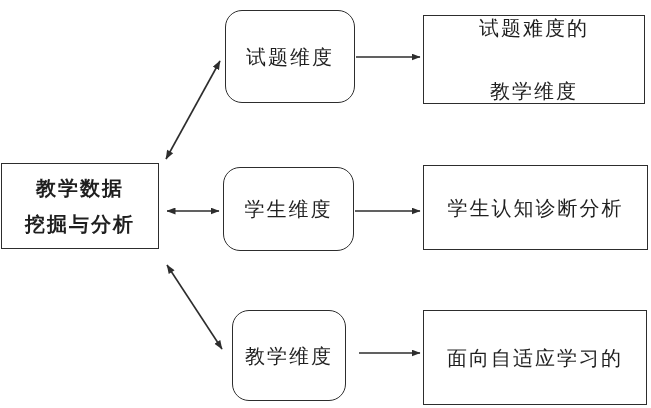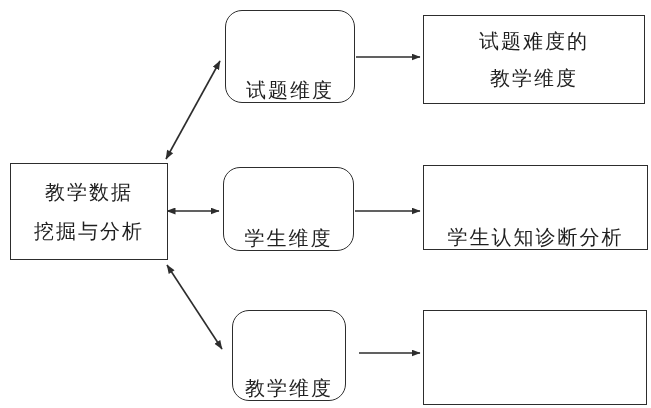--- a/index.html
+++ b/index.html
@@ -29,30 +29,30 @@
     display: flex;
     flex-direction: column;
     align-items: center;
     justify-content: space-evenly;
     color: var(--text, #1f1f1f);
     font-size: 20px;
     letter-spacing: 2px;
     line-height: 1.2;
     text-align: center;
   }
-  .box.single { justify-content: flex-end; }
+  .box.single { justify-content: center; }
   .box.round { border-radius: 17px; }
   .box span { white-space: nowrap; }
 
   
-  .b-source { left: 10px;   top: 163px; width: 158px; height: 97px; }
+  .b-source { left: 1px;   top: 163px; width: 158px; height: 86px; font-weight: bold; }
   .b-dim1   { left: 225px; top: 10px;  width: 130px; height: 93px; }
   .b-dim2   { left: 223px; top: 167px; width: 131px; height: 84px; }
   .b-dim3   { left: 232px; top: 310px; width: 114px; height: 91px; }
-  .b-out1   { left: 423px; top: 15px;  width: 222px; height: 89px; }
+  .b-out1   { left: 423px; top: 15px;  width: 222px; height: 89px; justify-content: space-between; }
   .b-out2   { left: 423px; top: 165px; width: 225px; height: 85px; }
   .b-out3   { left: 423px; top: 310px; width: 224px; height: 95px; }
 </style>
 </head>
 <body>
 
 <div class="canvas">
 
   <svg class="arrow-layer" viewBox="0 0 651 408">
     <defs>
@@ -91,15 +91,16 @@
   <div class="box b-out1">
     <span>试题难度的</span>
     <span>教学维度</span>
   </div>
 
   <div class="box single b-out2">
     <span>学生认知诊断分析</span>
   </div>
 
   <div class="box b-out3">
+    <span>面向自适应学习的</span>
   </div>
 
 </div>
 
 </body></html>

